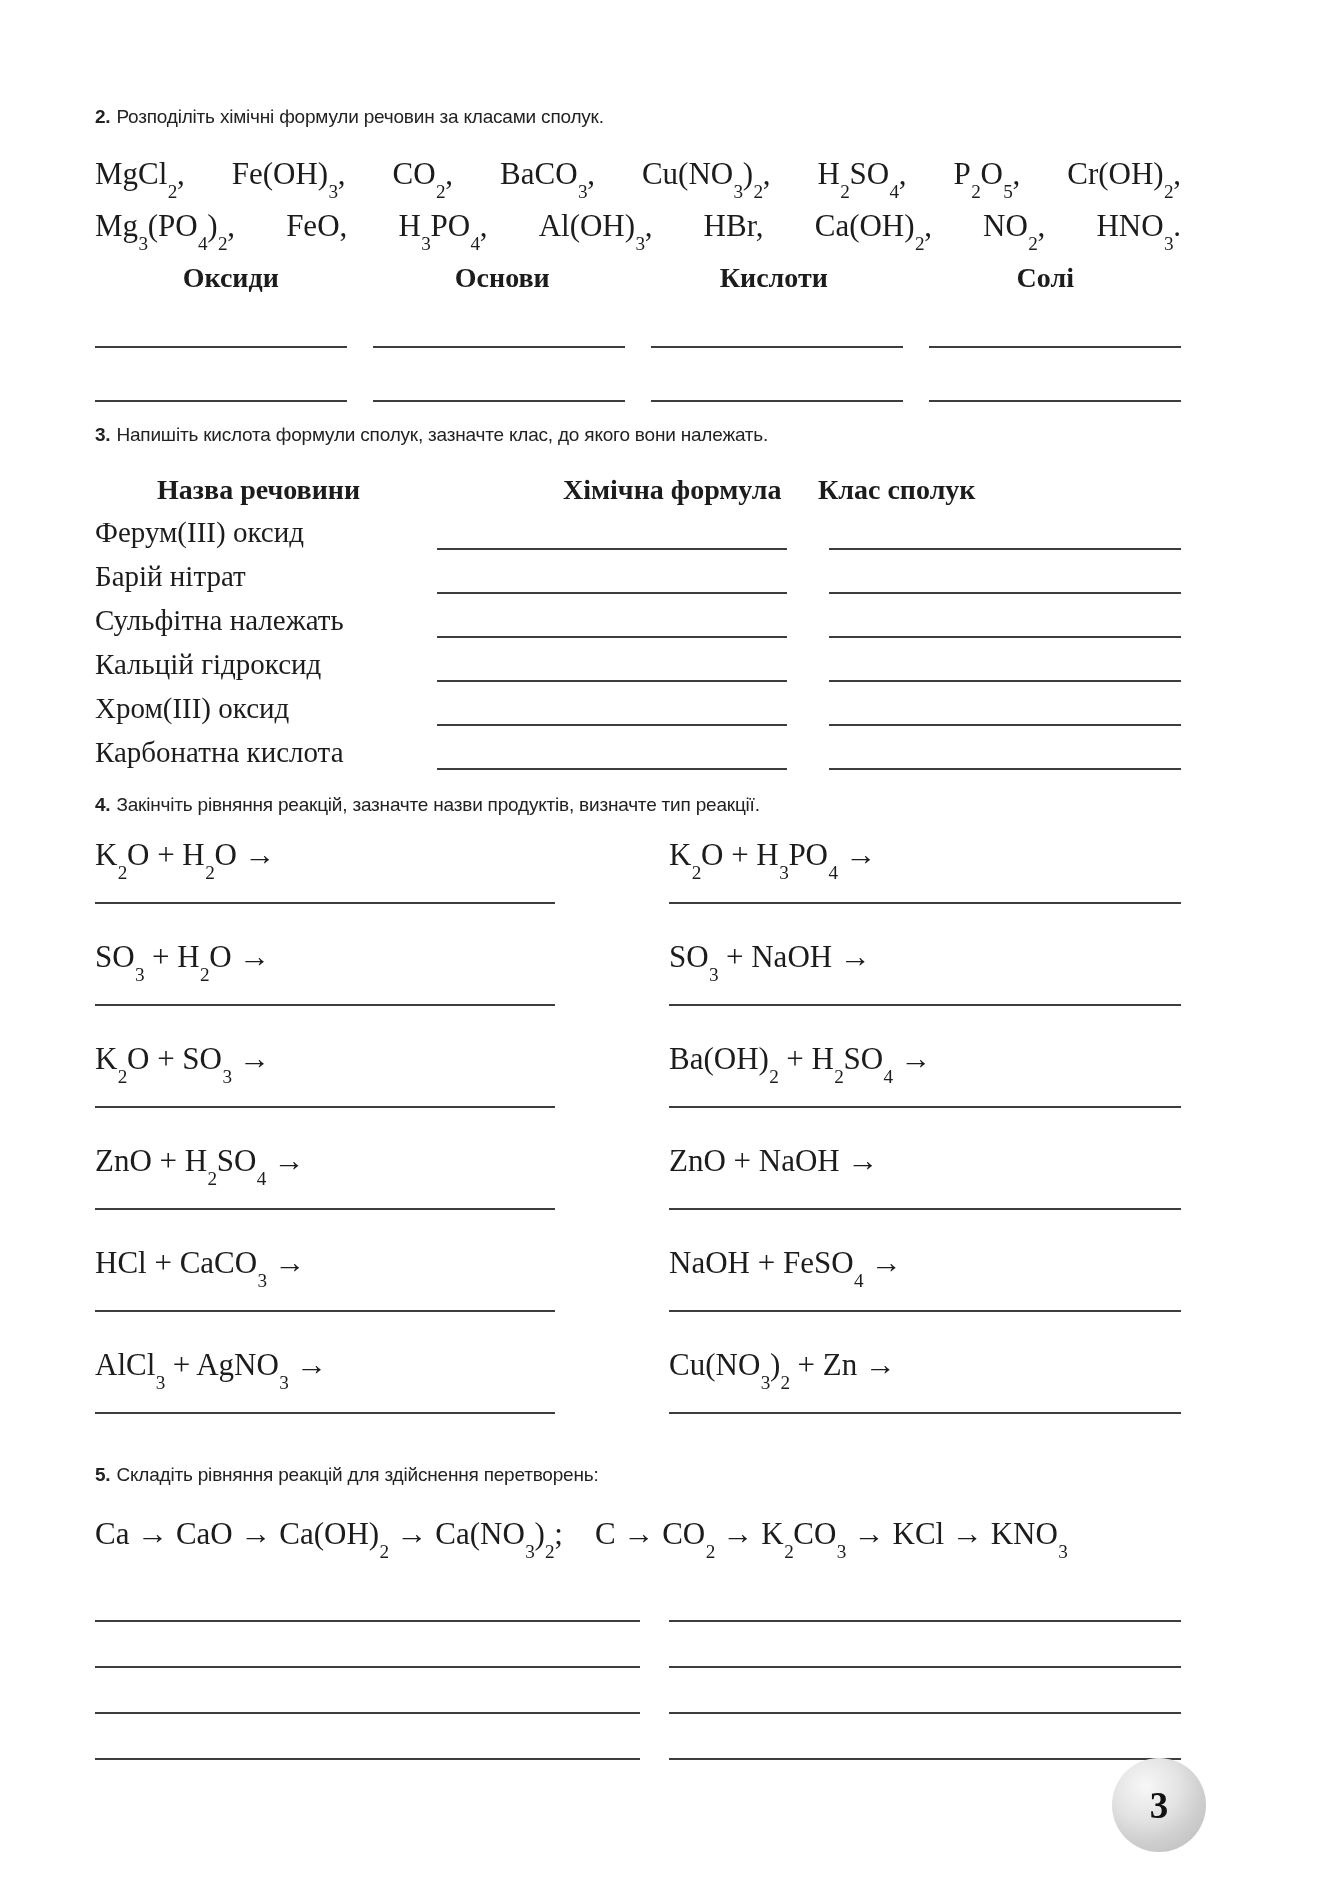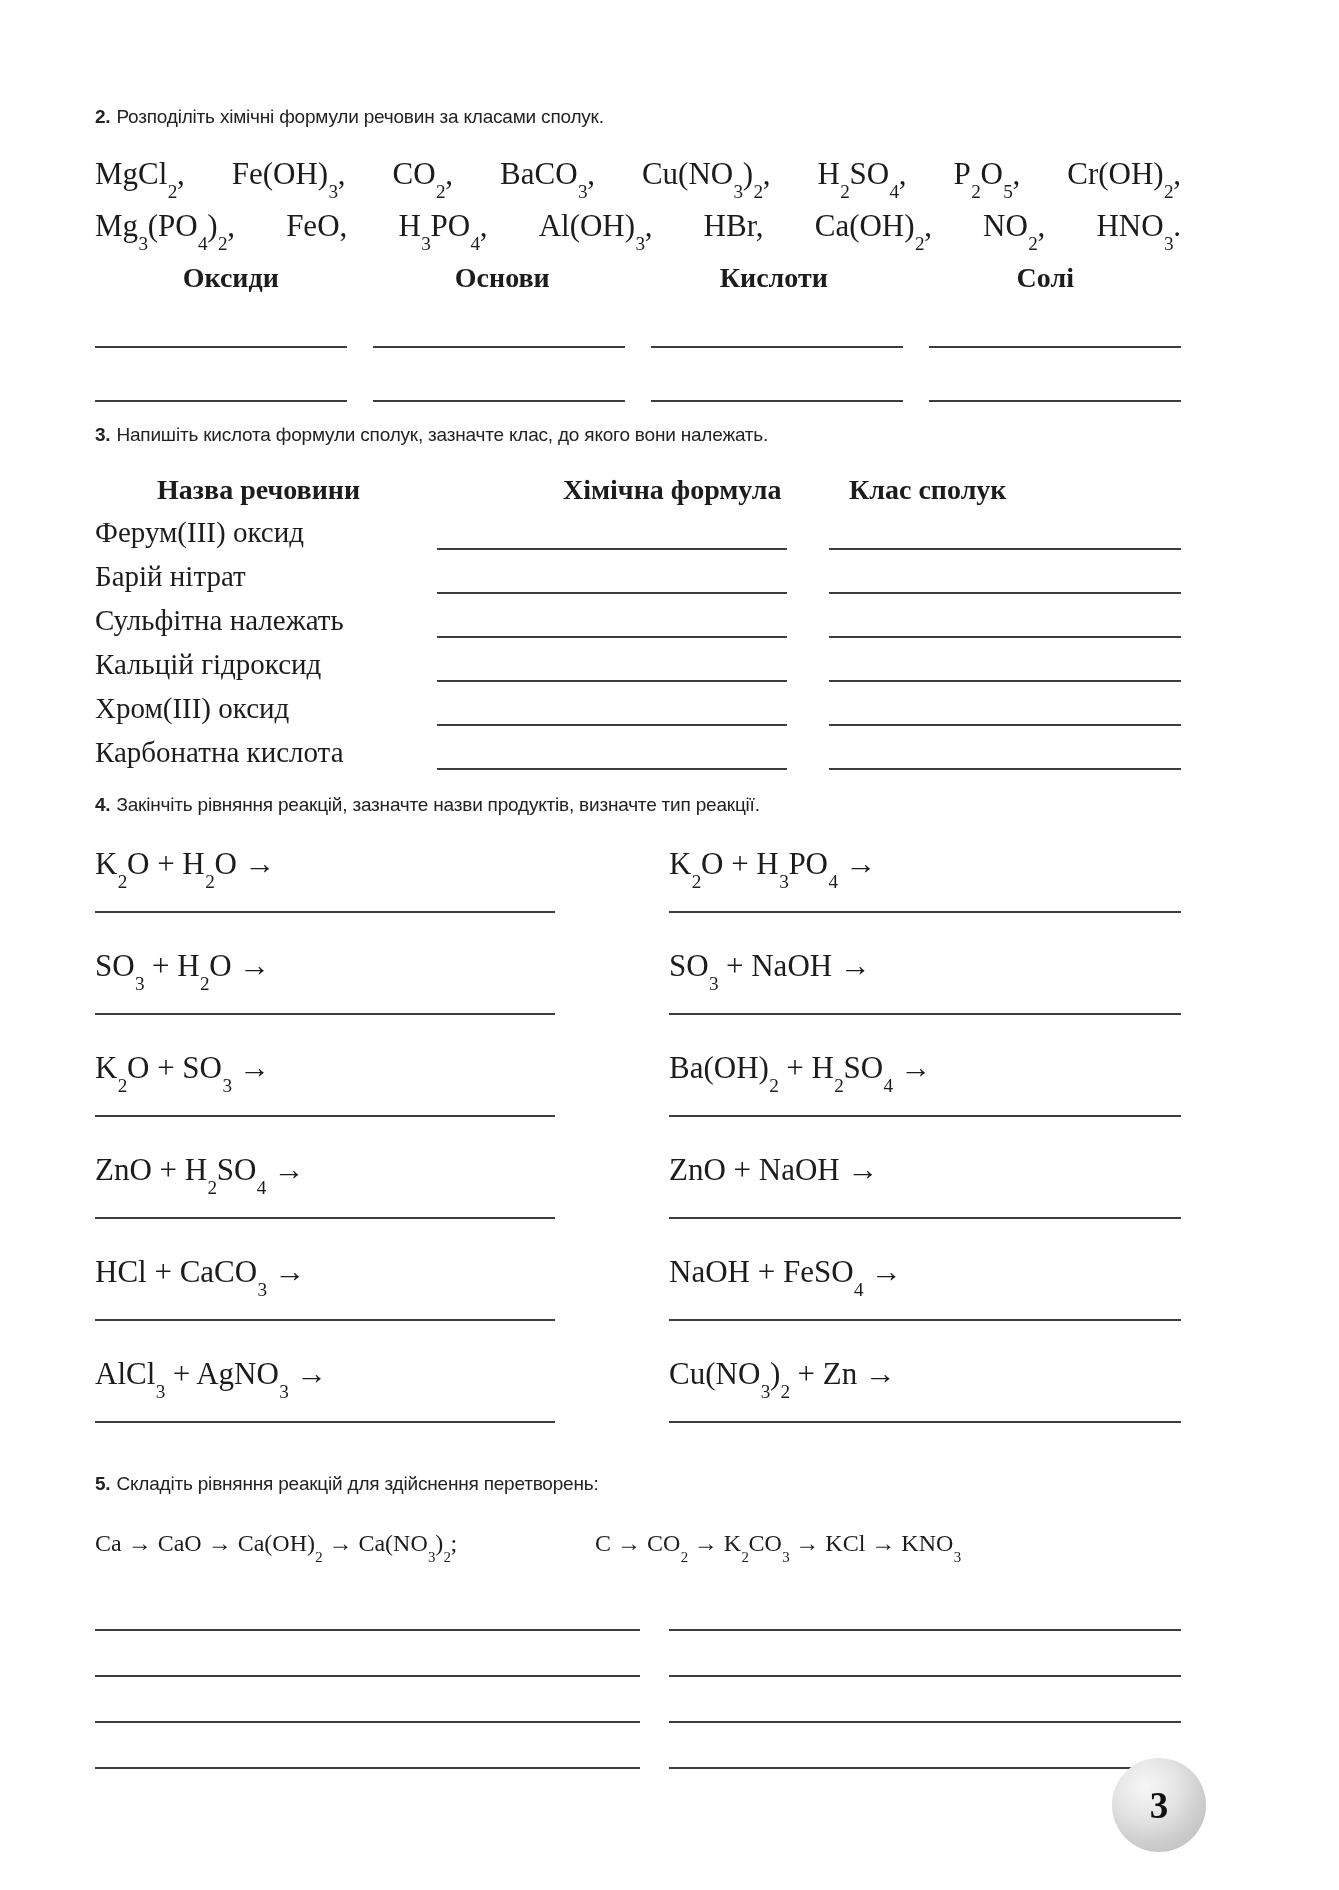--- a/index.html
+++ b/index.html
@@ -39,39 +39,39 @@
 
   .blank-line { border-bottom:2px solid #3d3d3d; }
 
   
   .t3-heading { margin-top:18px; }
   .t3-headers { position:relative; margin-top:24px; height:32px;
     font-weight:bold; font-size:28px; }
   .t3-headers span { position:absolute; top:0; white-space:nowrap;text-align:right; }
   .t3-h-name { left:62px; }
   .t3-h-formula { left:468px; }
-  .t3-h-class { left:754px; }
+  .t3-h-class { left:723px; }
   .t3-row { display:flex; align-items:flex-end; height:44px; }
   .t3-label { width:342px; font-size:29px; line-height:36px; white-space:nowrap; }
   .t3-line1 { width:350px; height:36px; }
   .t3-line2 { width:352px; height:36px; margin-left:auto; }
 
   
   .t4-heading { margin-top:20px; }
   .eq-grid {
-    margin-top:23px;
+    margin-top:14px;
     display:grid; grid-template-columns:460px 512px; column-gap:114px;
   }
   .eq-cell { margin-bottom:32px; }
   .eq { font-size:31px; line-height:42px; white-space:nowrap; }
   .eq-cell .blank-line { height:28px; }
 
   
   .t5-heading { margin-top:14px; }
-  .chain-row { margin-top:22px; display:flex; font-size:24px; line-height:44px; }
+  .chain-row { margin-top:22px; display:flex; font-size:31px; line-height:44px; }
   .chain { white-space:nowrap; }
   .chain-left { flex:0 0 500px; }
   .chain-right { flex:1; }
   .t5-grid {
     margin-top:20px;
     display:grid; grid-template-columns:545px 512px; column-gap:29px;
   }
   .t5-grid .blank-line { height:46px; }
 
   

